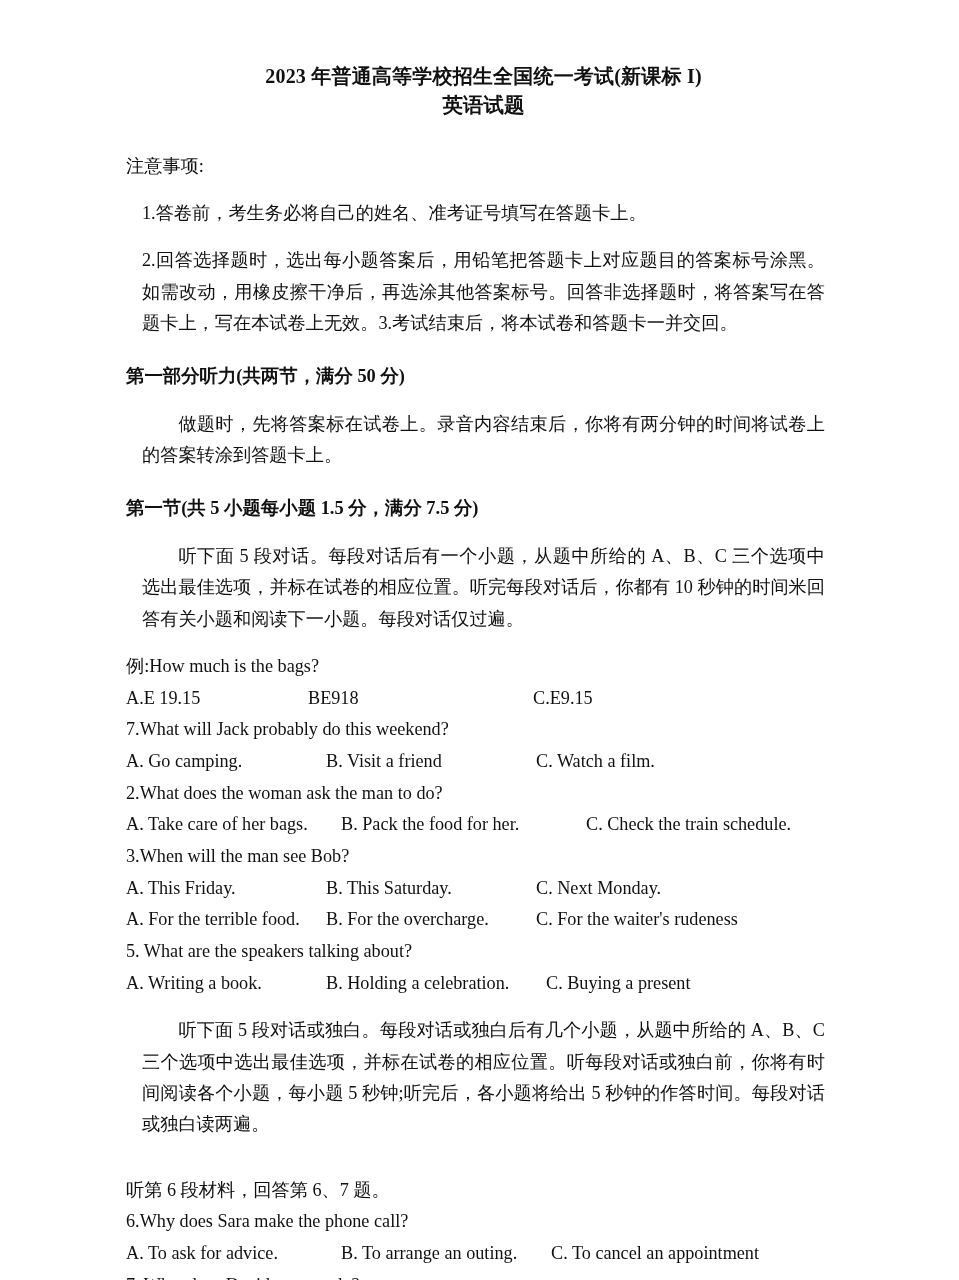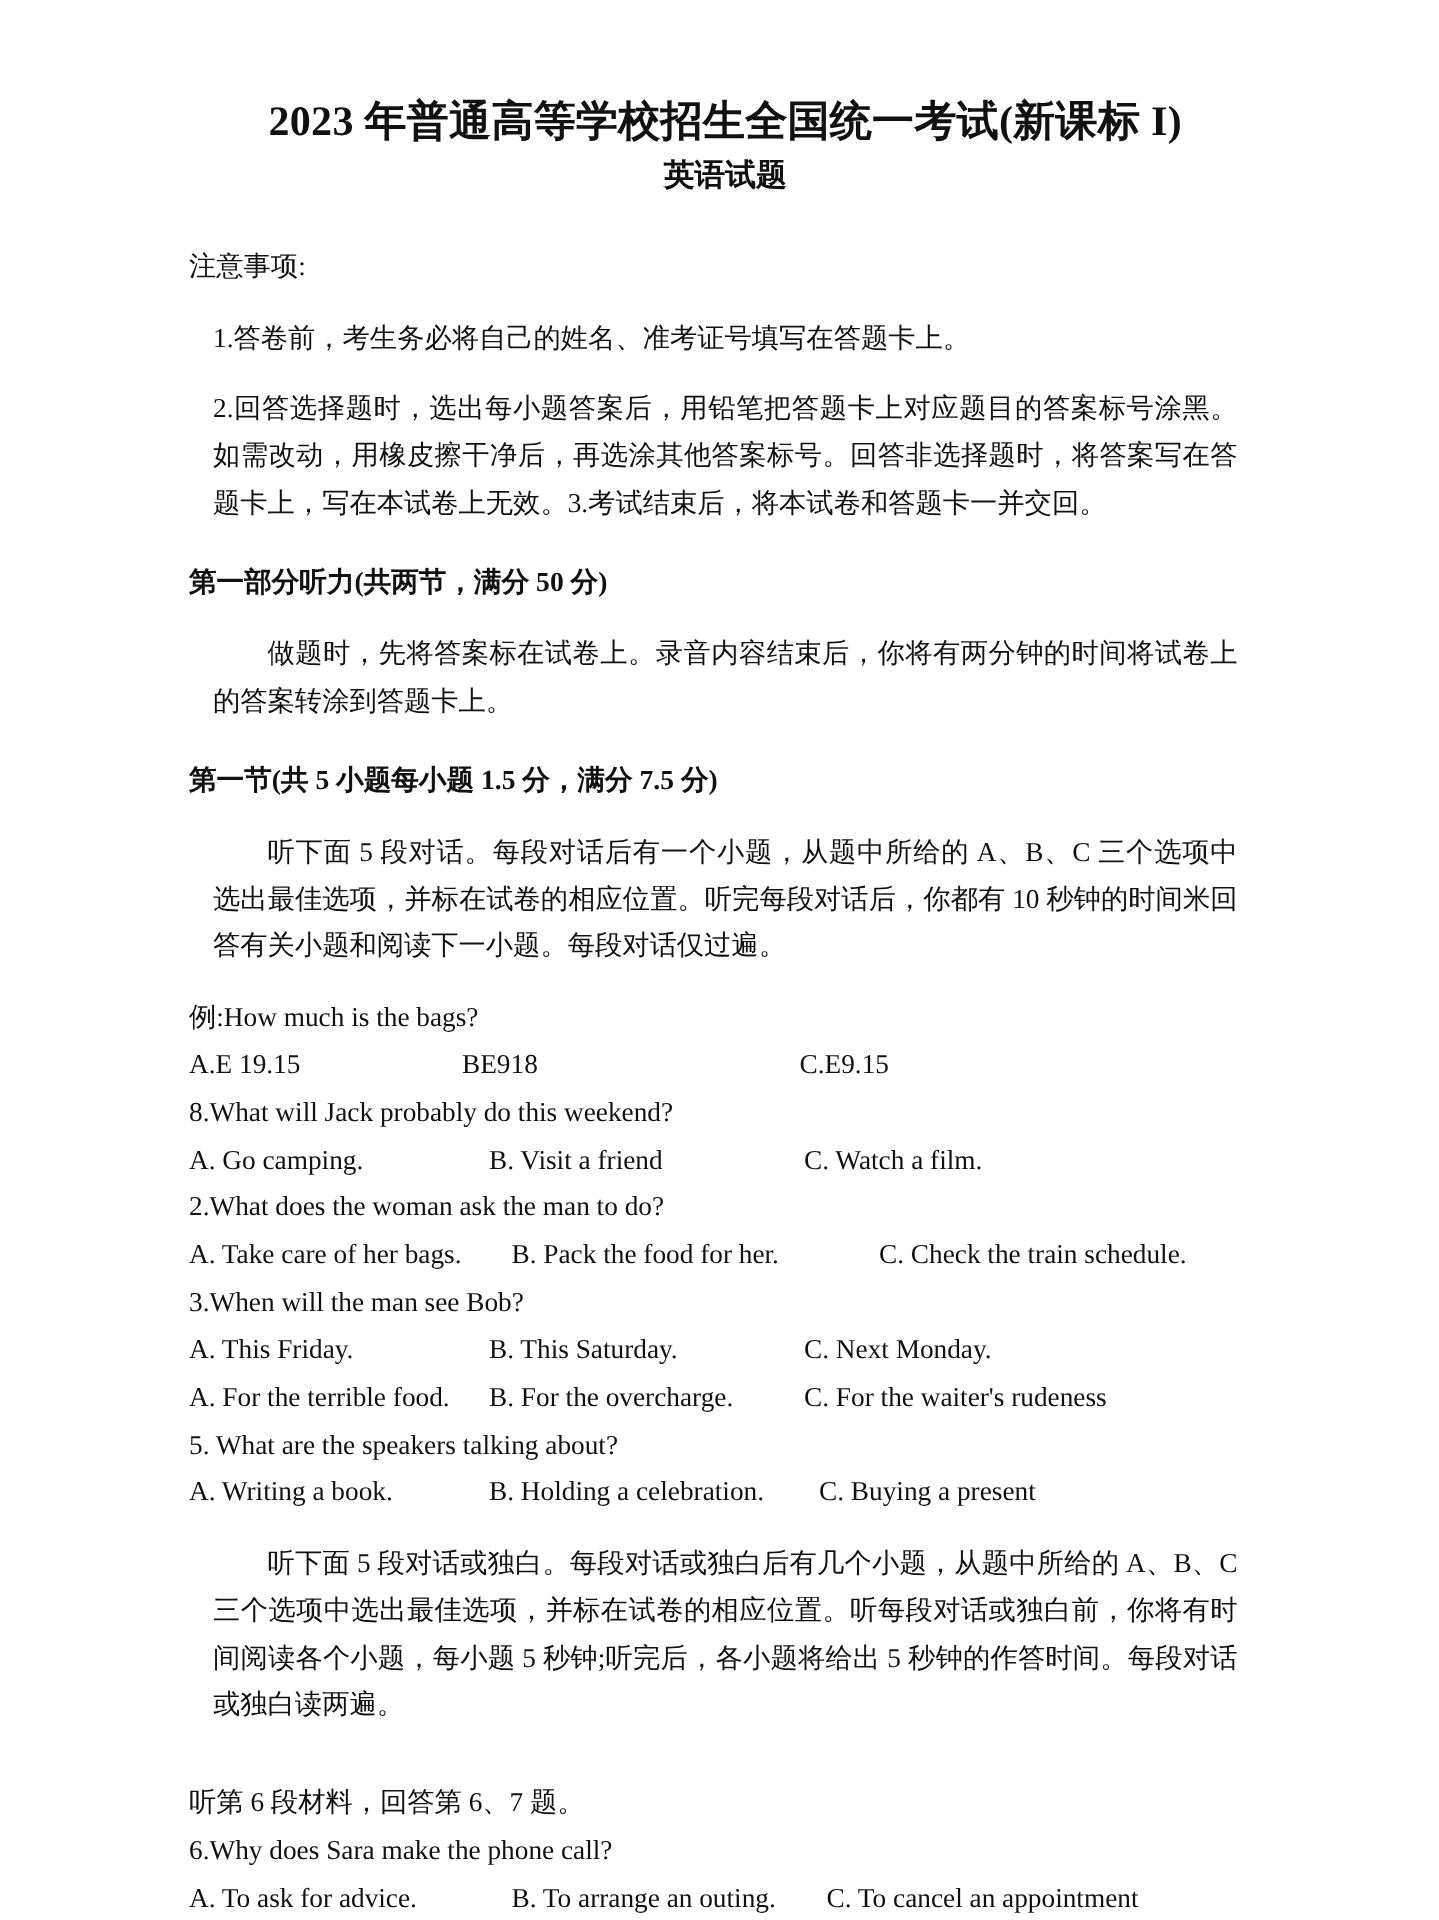--- a/index.html
+++ b/index.html
@@ -16,21 +16,21 @@
   .page {
     width: 959px;
     min-height: 1280px;
     box-sizing: border-box;
     padding: 62px 118px 40px 126px;
     background: #fff;
   }
   .doc-title {
     text-align: center;
     font-weight: bold;
-    font-size: 28px;
+    font-size: 20px;
     line-height: 1.45;
     letter-spacing: 0.2px;
     margin: 0;
   }
   .doc-subtitle {
     text-align: center;
     font-weight: bold;
     font-size: 20.5px;
     line-height: 1.45;
     margin: 0 0 30px 0;
@@ -101,21 +101,21 @@
   </div>
 
   <div>
     <p class="section-head">第一节(共 5 小题每小题 1.5 分，满分 7.5 分)</p>
     <p class="para indent">听下面 5 段对话。每段对话后有一个小题，从题中所给的 A、B、C 三个选项中选出最佳选项，并标在试卷的相应位置。听完每段对话后，你都有 10 秒钟的时间米回答有关小题和阅读下一小题。每段对话仅过遍。</p>
     <p class="q-line">例:How much is the bags?</p>
     <p class="opts ex-line">
       <span class="o1">A.E 19.15</span><span class="o2">BE918</span><span>C.E9.15</span>
     </p>
 
-    <p class="q-line">8.What will Jack probably do this weekend?</p>
+    <p class="q-line">7.What will Jack probably do this weekend?</p>
     <p class="opts">
       <span class="w-a-200">A. Go camping.</span><span class="w-b-210">B. Visit a friend</span><span>C. Watch a film.</span>
     </p>
 
     <p class="q-line">2.What does the woman ask the man to do?</p>
     <p class="opts">
       <span class="w-a-215">A. Take care of her bags.</span><span class="w-b-245">B. Pack the food for her.</span><span>C. Check the train schedule.</span>
     </p>
 
     <p class="q-line">3.When will the man see Bob?</p>

